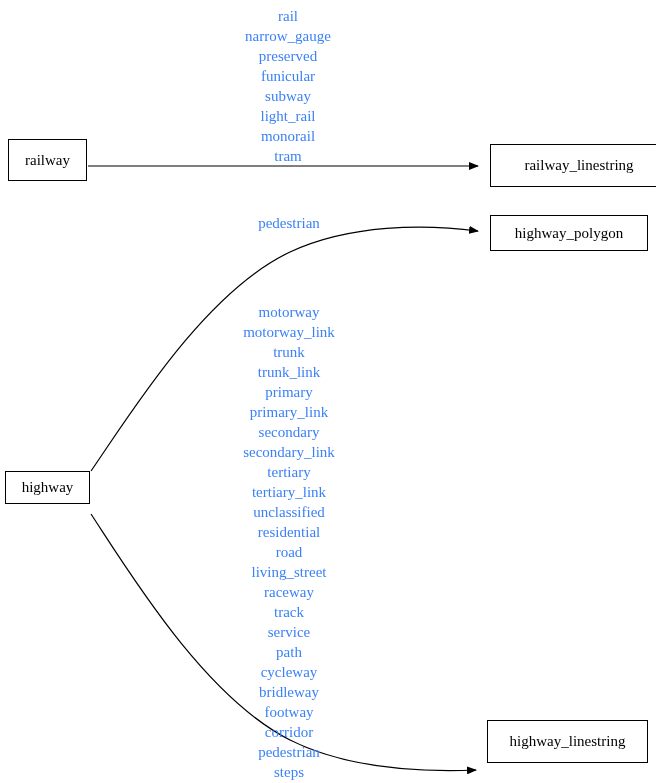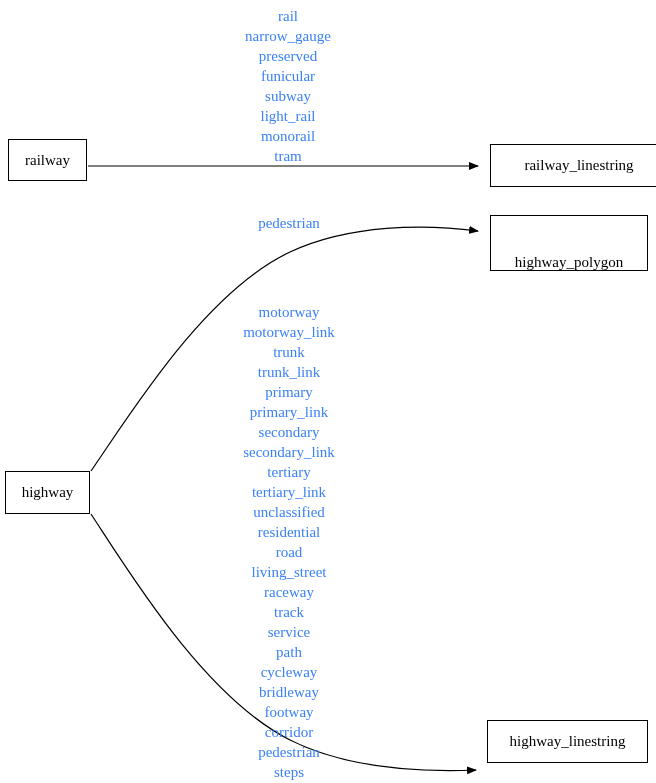--- a/index.html
+++ b/index.html
@@ -67,25 +67,25 @@
   </svg>
 
   <div class="node" style="left:8px; top:139px; width:79px; height:42px;">
     <span>railway</span>
   </div>
 
   <div class="node" style="left:490px; top:144px; width:178px; height:43px;">
     <span>railway_linestring</span>
   </div>
 
-  <div class="node" style="left:490px; top:215px; width:158px; height:56px;align-items:flex-end;">
+  <div class="node" style="left:490px; top:215px; width:158px; height:36px;">
     <span>highway_polygon</span>
   </div>
 
-  <div class="node" style="left:5px; top:471px; width:85px; height:43px;">
+  <div class="node" style="left:5px; top:471px; width:85px; height:33px;">
     <span>highway</span>
   </div>
 
   <div class="node" style="left:487px; top:720px; width:161px; height:43px;">
     <span>highway_linestring</span>
   </div>
 
   <div class="edge-label" style="left:188px; top:6px; width:200px;">rail
 narrow_gauge
 preserved

